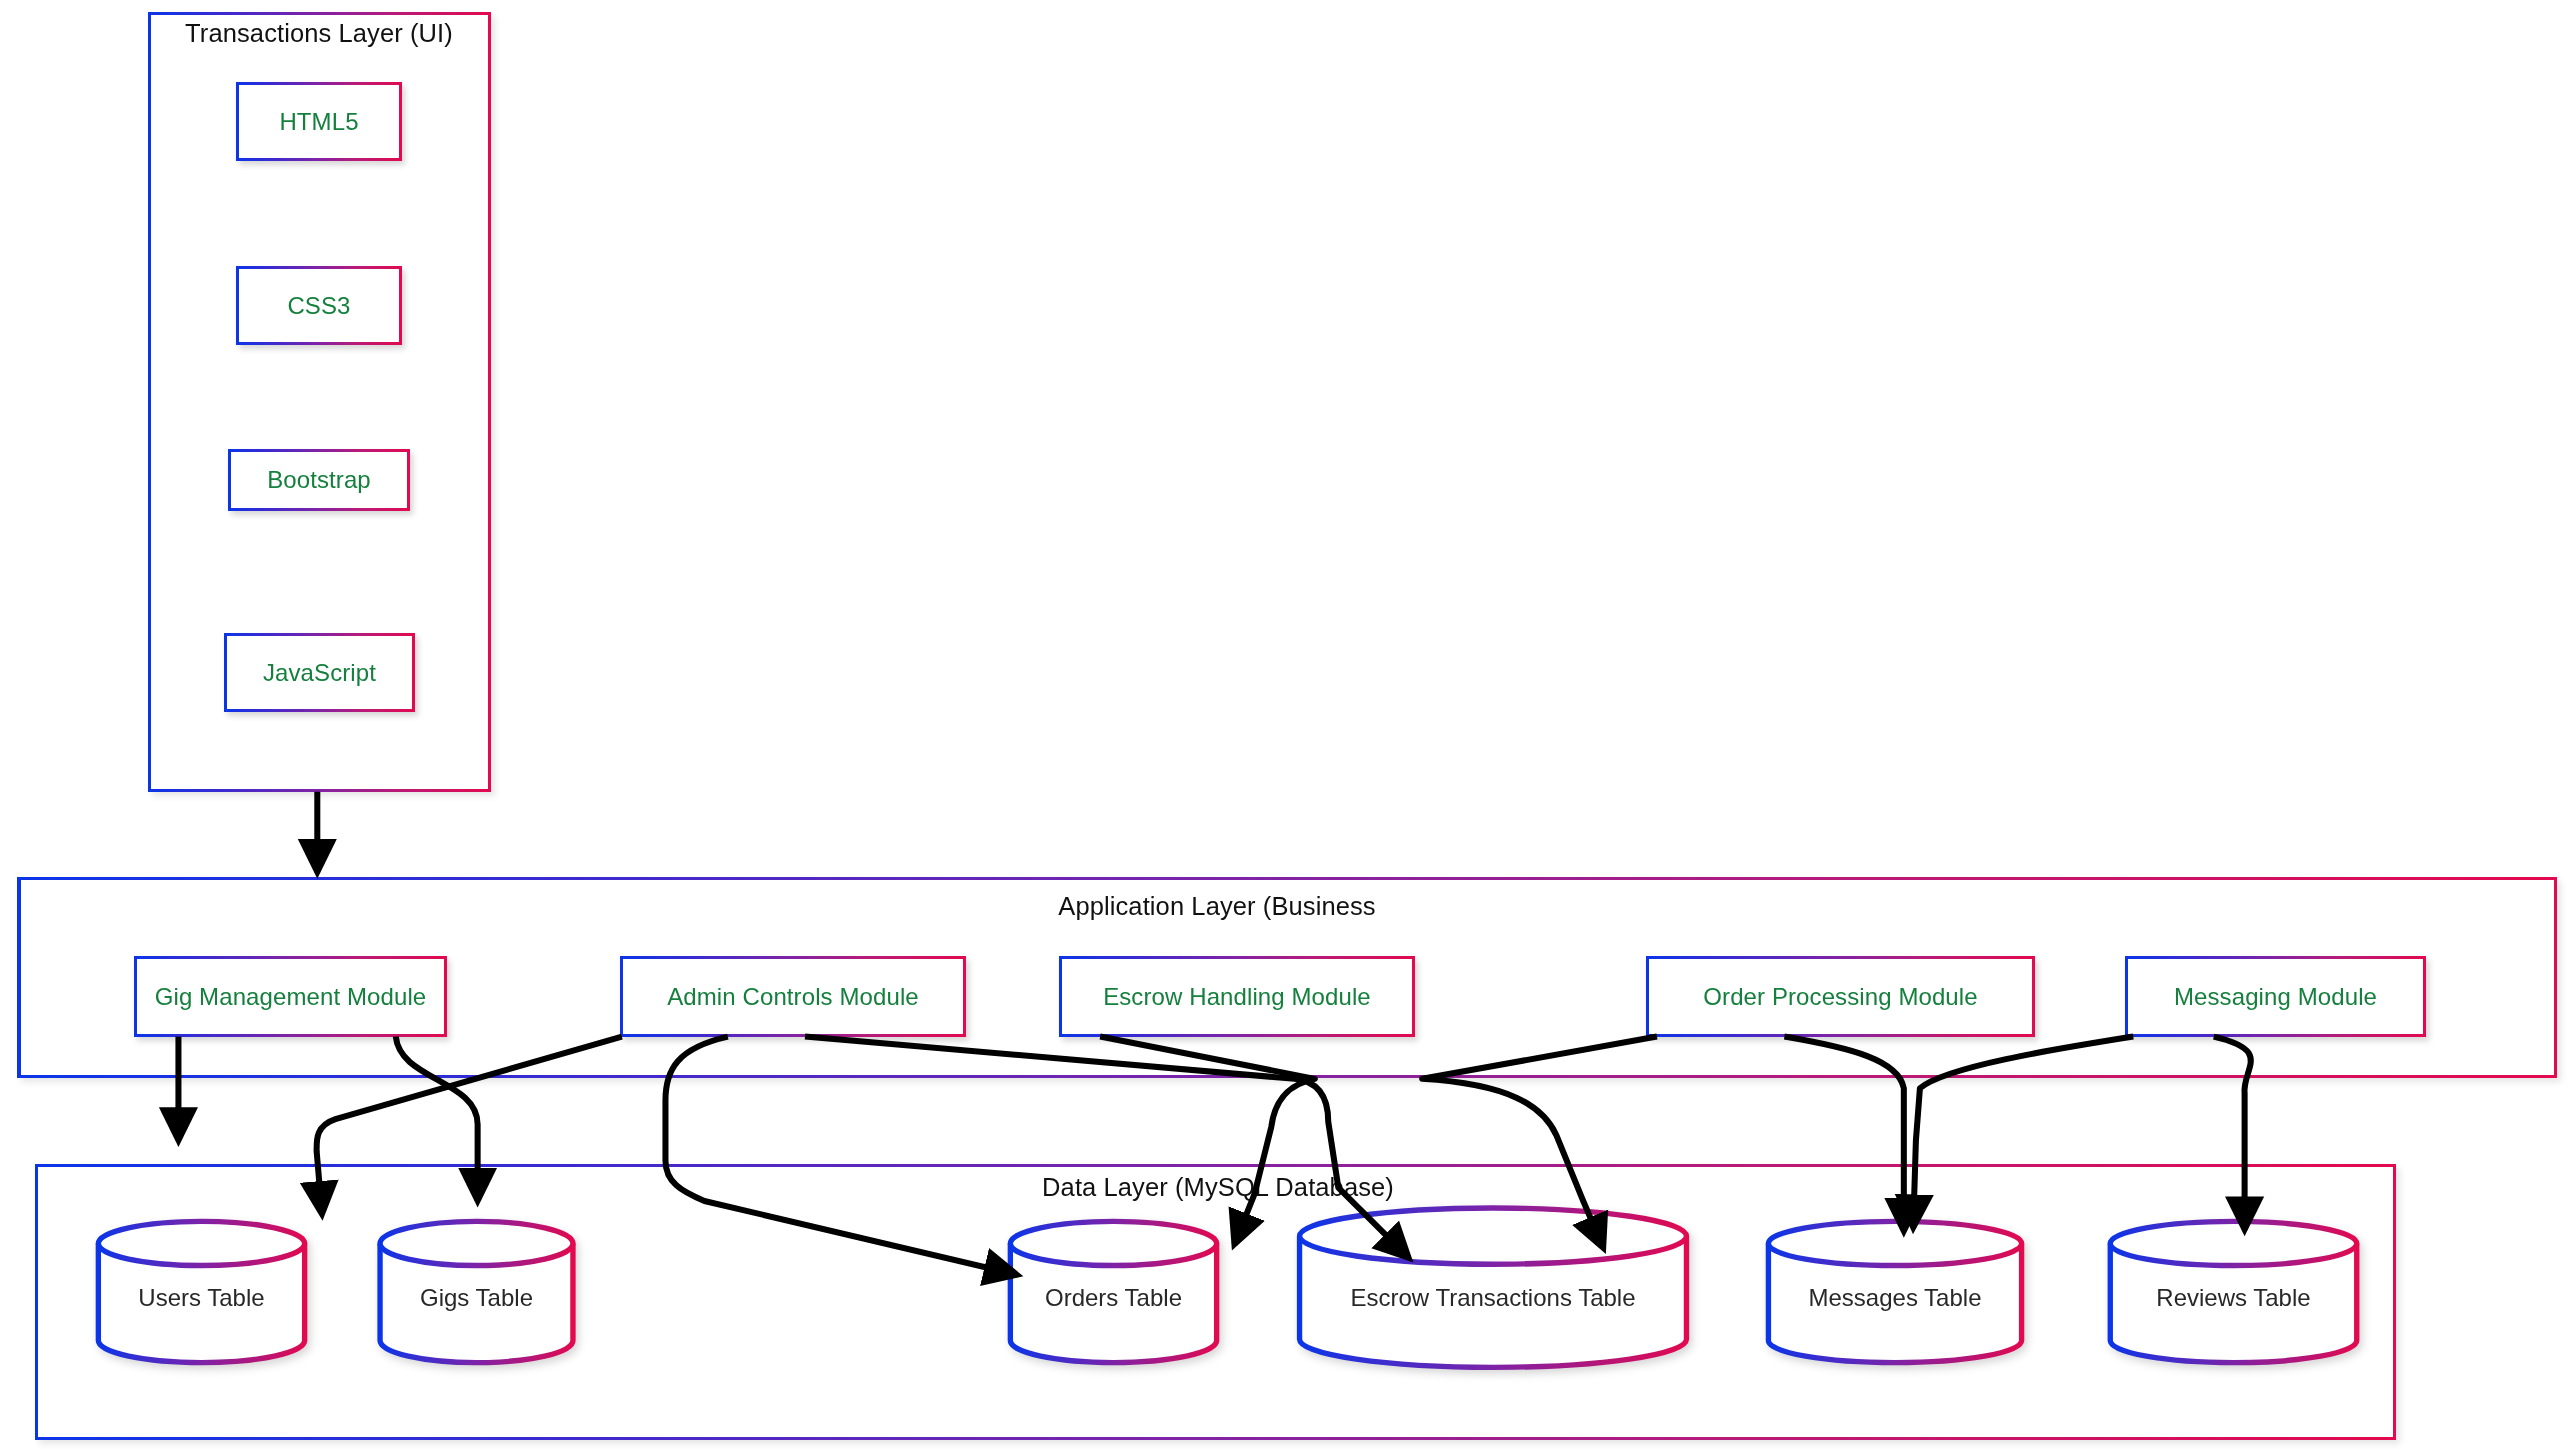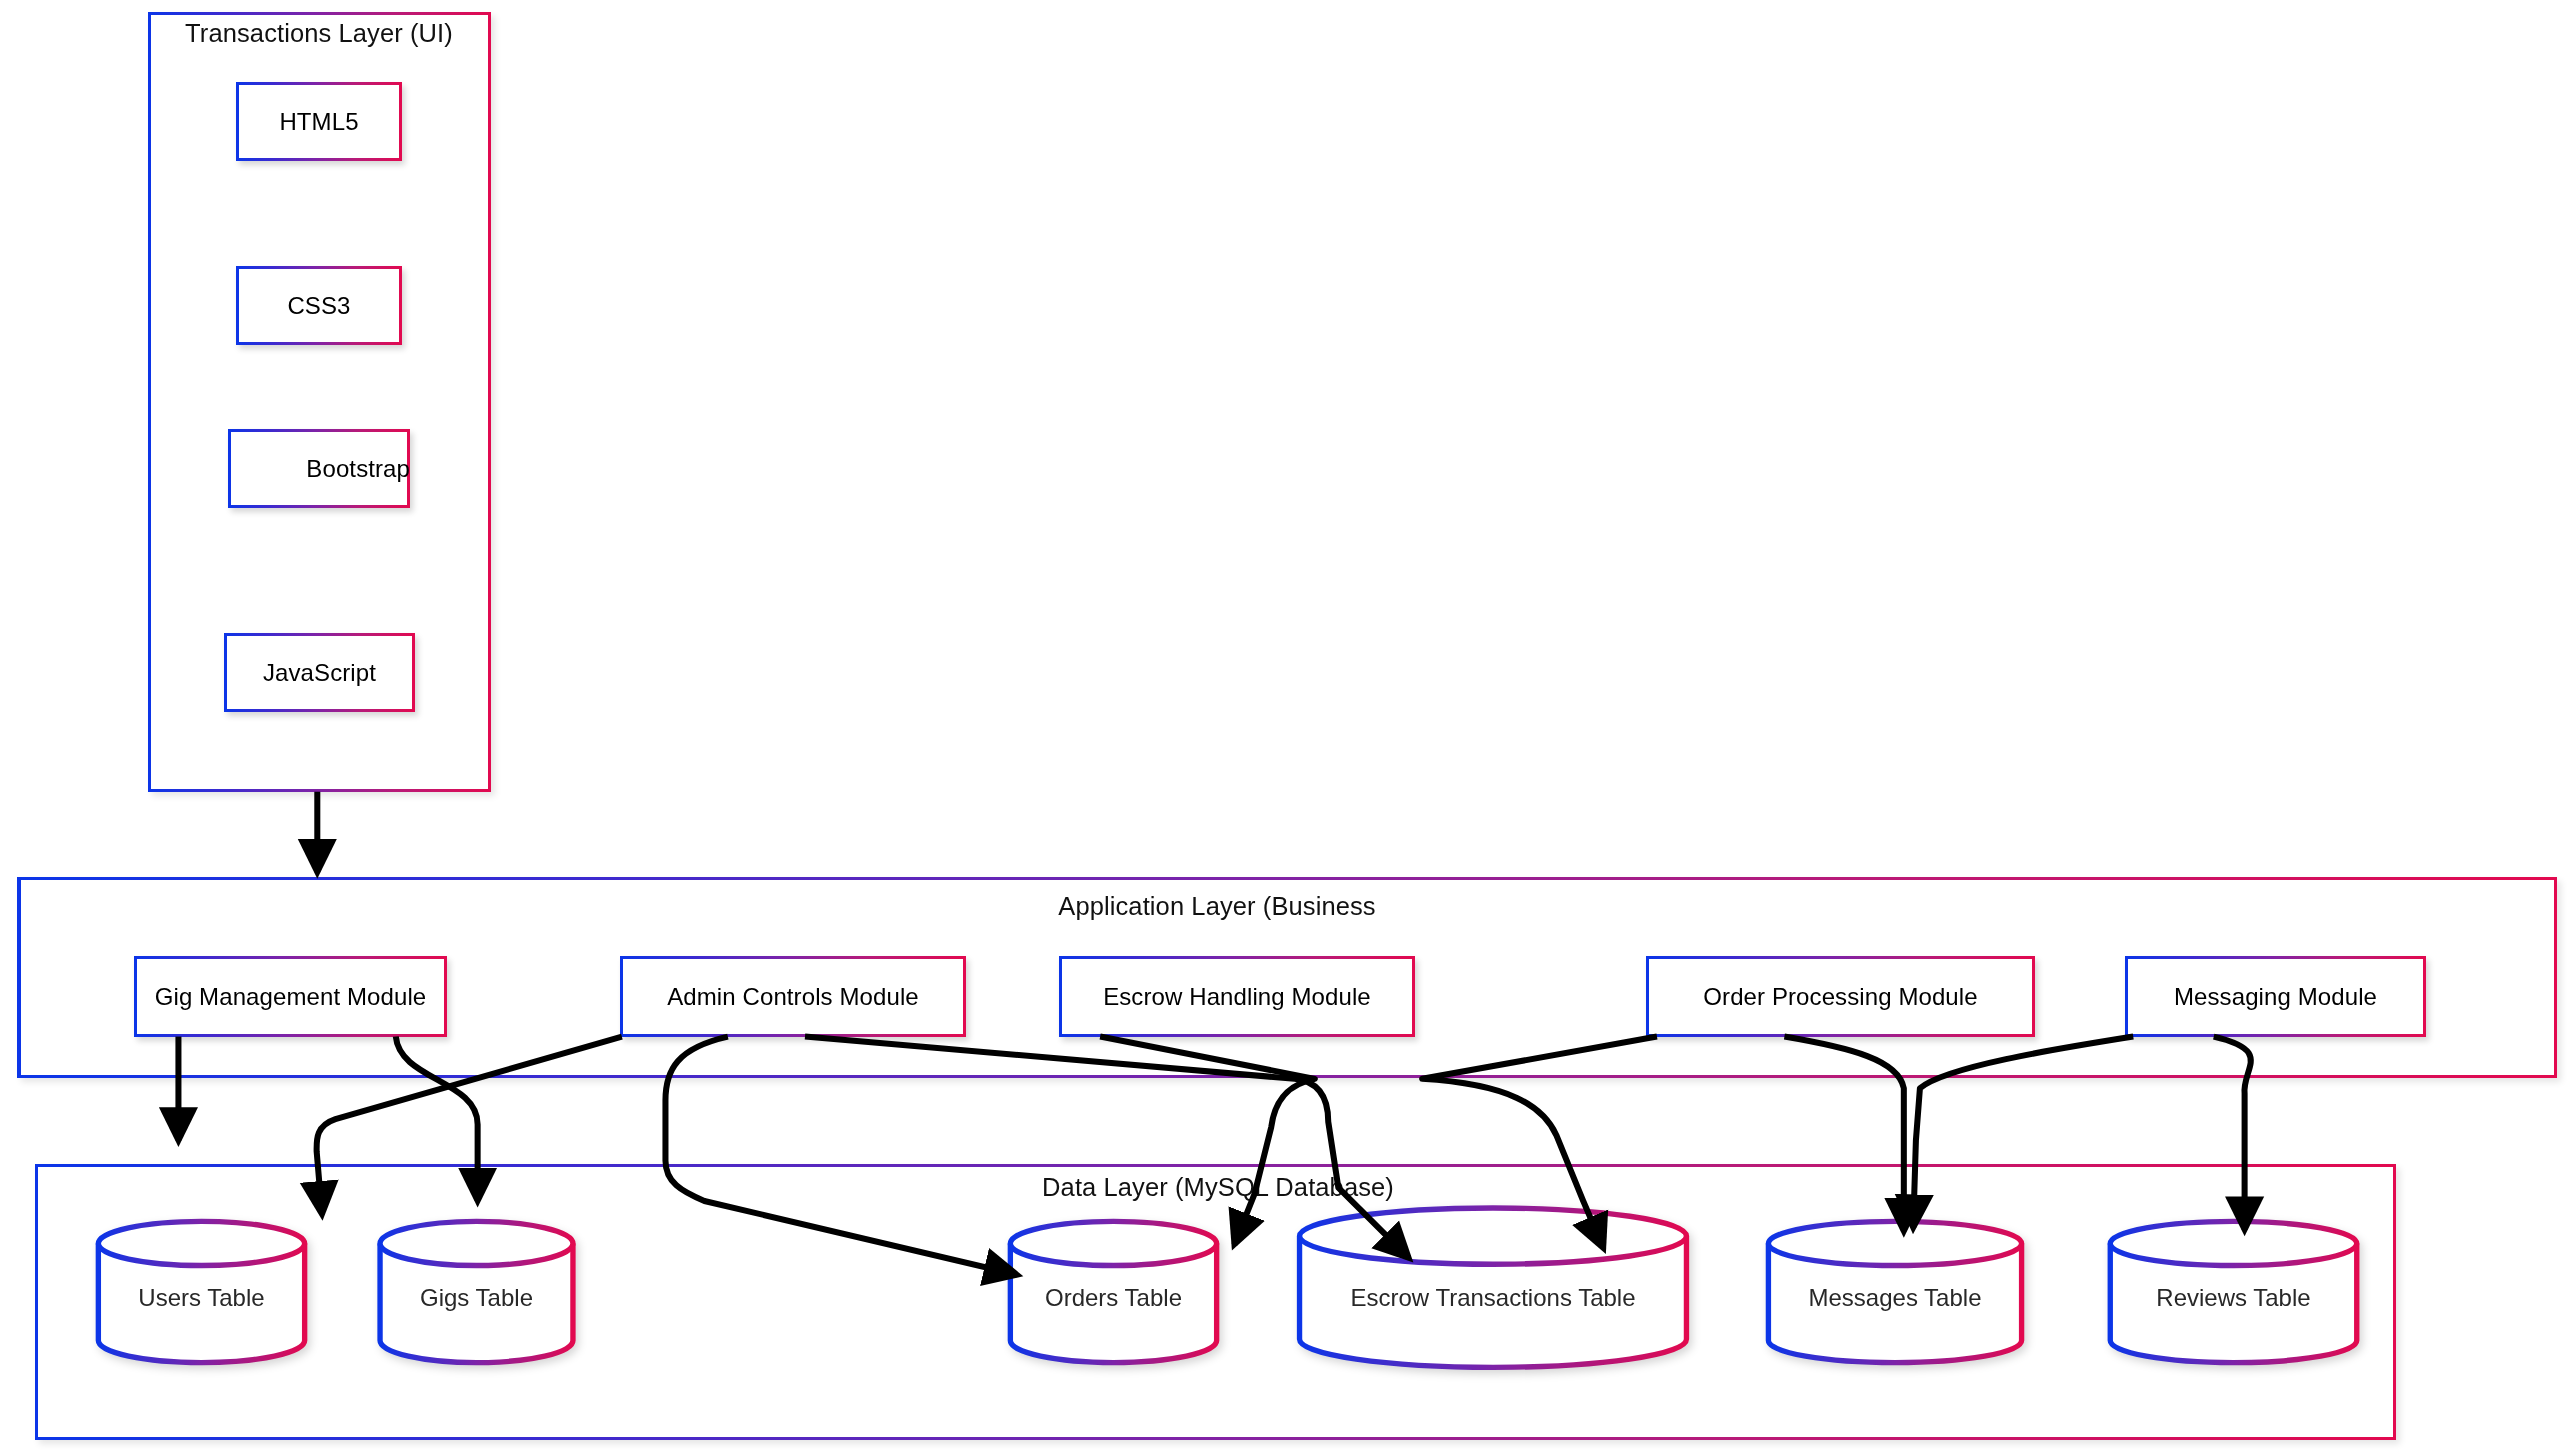--- a/index.html
+++ b/index.html
@@ -66,21 +66,21 @@
     box-shadow: 3.4px 4px 6px rgba(0,0,0,0.16);
     display: flex;
     align-items: center;
     justify-content: center;
     z-index: 3;
   }
   .module-label {
     position: relative;
     z-index: 2;
     font-size: 24px;
-    color: #000000;
+    color: #15803d;
     white-space: nowrap;
     letter-spacing: 0.1px;
   }
 
   .layer-title {
     position: absolute;
     z-index: 4;
     font-size: 25.5px;
     color: #111111;
     white-space: nowrap;
@@ -161,21 +161,21 @@
     <div class="gbox-frame"></div>
     <span class="module-label">HTML5</span>
   </div>
 
   <div class="gbox module-box" style="left:236px; top:266px; width:166px; height:79px;">
     <div class="gbox-inner"></div>
     <div class="gbox-frame"></div>
     <span class="module-label">CSS3</span>
   </div>
 
-  <div class="gbox module-box" style="left:228px; top:429px; width:182px; height:79px;justify-content:flex-end;">
+  <div class="gbox module-box" style="left:228px; top:449px; width:182px; height:62px;">
     <div class="gbox-inner"></div>
     <div class="gbox-frame"></div>
     <span class="module-label">Bootstrap</span>
   </div>
 
   <div class="gbox module-box" style="left:224px; top:633px; width:191px; height:79px;">
     <div class="gbox-inner"></div>
     <div class="gbox-frame"></div>
     <span class="module-label">JavaScript</span>
   </div>

